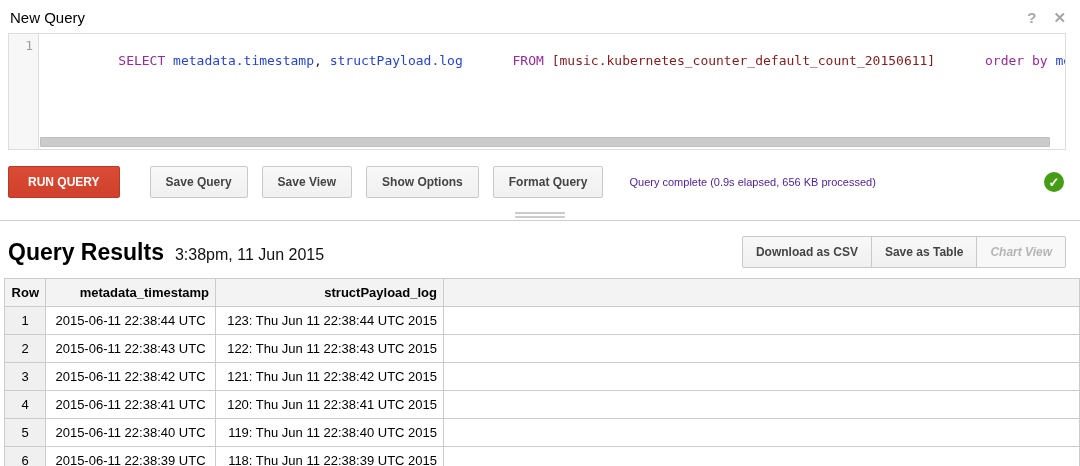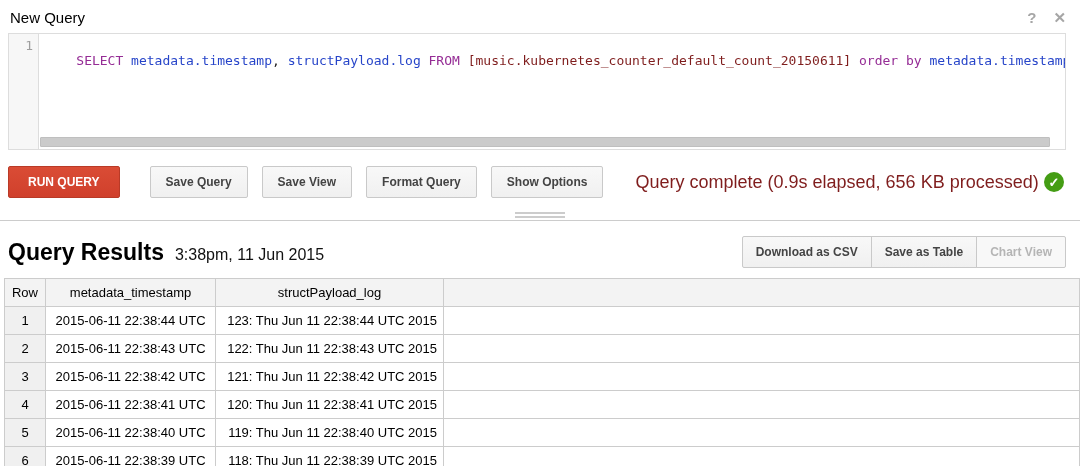--- a/index.html
+++ b/index.html
@@ -15,36 +15,36 @@
 
   
   .editor { margin:0 14px 0 8px; border:1px solid #ddd; height:117px; display:flex;
             position:relative; background:#fff; }
   .gutter { width:30px; background:#f7f7f7; border-right:1px solid #ddd; text-align:right;
             padding:4px 5px 0 0; color:#9e9e9e;
             font:13px "DejaVu Sans Mono", monospace; }
   .code { flex:1; overflow:hidden; padding:4px 0 0 6px;
           font:13px "DejaVu Sans Mono", monospace; white-space:pre; }
   .tok { white-space:pre; }
-  .tok.k { color:#952c95; }      
+  .tok.k { color:#952c95;margin-left:42px; }      
   .tok.f { color:#2745c9; }      
   .tok.t { color:#7f1d1d; }      
   .tok.p { color:#222; }         
   .hscroll { position:absolute; left:31px; right:15px; bottom:2px; height:10px;
              background:#cbcbcb; border:1px solid #bfbfbf; border-radius:1px; cursor:pointer; }
 
   
   .actions { display:flex; align-items:center; margin:16px 16px 0 8px; }
   .btn { font-size:12px; font-weight:bold; color:#444;
          background:linear-gradient(#f8f8f8,#f0f0f0); border:1px solid #c9c9c9;
          border-radius:2px; padding:8px 15px; margin-right:14px; cursor:pointer;
          font-family:"Liberation Sans", sans-serif; }
   .btn.run { background:linear-gradient(#da4c35,#d0402c); color:#fff; border-color:#b93a27;
              padding:8px 19px; margin-right:30px; }
-  .status { font-size:18px; color:#7f1d1d; margin-left:18px; }
+  .status { font-size:11px; color:#4c1d95; margin-left:12px; }
   .check { margin-left:auto; width:20px; height:20px; border-radius:50%; background:#449d14;
            color:#fff; font-size:13px; font-weight:bold; display:flex; align-items:center;
            justify-content:center; }
 
   
   .divider { position:relative; height:13px; margin-top:12px; }
   .divider .line { position:absolute; left:0; right:0; top:10px; height:1px; background:#ccc; }
   .grip { position:absolute; left:50%; top:2px; transform:translateX(-50%); width:50px;
           cursor:row-resize; }
   .grip i { display:block; height:2px; background:#ccc; margin-bottom:2px; }
@@ -52,28 +52,28 @@
   
   .results-head { display:flex; align-items:center; padding:13px 14px 10px 8px; }
   .results-title { font-size:23px; font-weight:bold; }
   .results-time { font-size:16px; margin-left:11px; padding-top:5px; color:#111; }
   .rgroup { margin-left:auto; display:flex; }
   .rbtn { font-size:12px; font-weight:bold; color:#444;
           background:linear-gradient(#f8f8f8,#f0f0f0); border:1px solid #c9c9c9;
           padding:8px 13px; margin-left:-1px; cursor:pointer;
           font-family:"Liberation Sans", sans-serif; }
   .rbtn:first-child { border-radius:2px 0 0 2px; margin-left:0; }
-  .rbtn:last-child { border-radius:0 2px 2px 0; }
+  .rbtn:last-child { border-radius:0 2px 2px 0;font-style:italic; }
   .rbtn.disabled { color:#b5b5b5; background:#f8f8f8; cursor:default; }
 
   
   table { border-collapse:collapse; width:calc(100% - 4px); margin-left:4px;
           font-size:13px; table-layout:fixed; }
   th, td { border:1px solid #ccc; height:28px; padding:0 6px; }
-  th { background:#f3f3f3; font-weight:normal; text-align:center; }
+  th { background:#f3f3f3; font-weight:bold; text-align:right; }
   td.rownum { background:#f0f0f0; text-align:center; }
   td.ts { text-align:center; }
   td.log { text-align:right; padding-left:9px; }
   col.c-row { width:41px; } col.c-ts { width:170px; } col.c-log { width:228px; }
 </style>
 </head>
 <body>
 
 <div class="titlebar">
   <span class="title">New Query</span>
@@ -90,22 +90,22 @@
   <div class="code">
     <span class="tok k">SELECT </span><span class="tok f">metadata.timestamp</span><span class="tok p">, </span><span class="tok f">structPayload.log</span><span class="tok p"> </span><span class="tok k">FROM </span><span class="tok t">[music.kubernetes_counter_default_count_20150611]</span><span class="tok p"> </span><span class="tok k">order by </span><span class="tok f">metadata.timestamp</span>
   </div>
   <div class="hscroll"></div>
 </div>
 
 <div class="actions">
   <button class="btn run">RUN QUERY</button>
   <button class="btn">Save Query</button>
   <button class="btn">Save View</button>
+  <button class="btn">Show Options</button>
   <button class="btn">Format Query</button>
-  <button class="btn">Show Options</button>
   <span class="status">Query complete (0.9s elapsed, 656 KB processed)</span>
   <span class="check">✓</span>
 </div>
 
 <div class="divider">
   <div class="line"></div>
   <div class="grip">
       <i></i>
       <i></i>
     </div>

